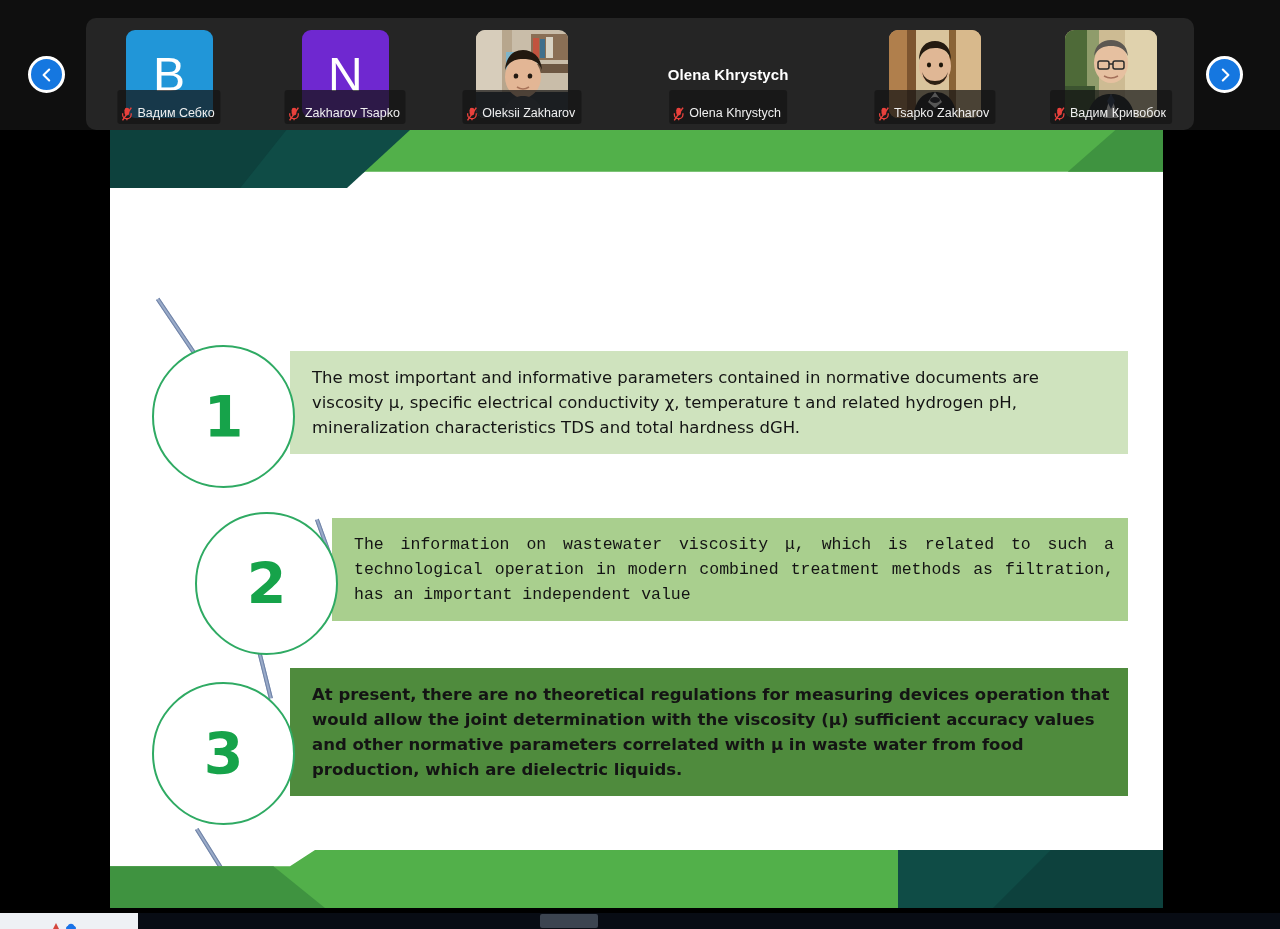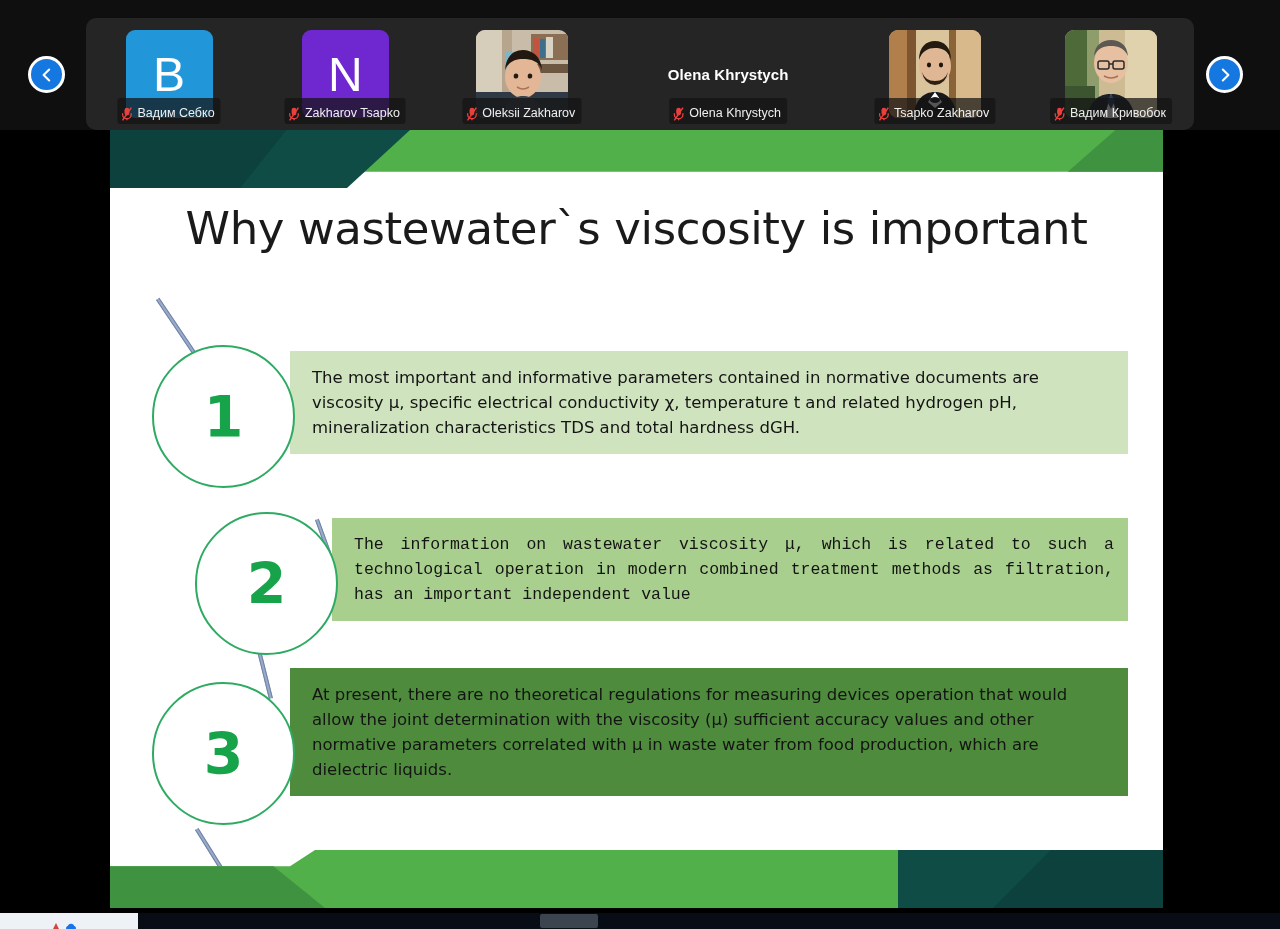--- a/index.html
+++ b/index.html
@@ -40,21 +40,21 @@
   }
   .tile-speaker-name {
     position: absolute; top: 48px; left: 0; width: 100%;
     text-align: center; color: #ffffff;
     font-size: 15px; font-weight: bold; letter-spacing: .1px;
   }
   .name-bar {
     position: absolute; left: 50%; transform: translateX(-50%);
     bottom: 6px; display: flex; align-items: center; gap: 5px;
     background: rgba(20,20,20,0.72); border-radius: 3px;
-    padding: 7px 6px 2px 4px; white-space: nowrap;
+    padding: 15px 6px 2px 4px; white-space: nowrap;
   }
   .name-bar .label {
     color: #efefef; font-size: 12.5px; line-height: 17px;
   }
   .mic-muted { flex: 0 0 auto; width: 11px; height: 14px; display: block; }
 
   .nav-arrow {
     position: absolute; top: 56px; width: 37px; height: 37px;
     border-radius: 50%; background: #1577e0;
     border: 3px solid #ffffff;
@@ -355,21 +355,20 @@
   <div class="stage">
     <div class="slide">
 
       <div class="band-top">
         <div class="green-main"></div>
         <div class="green-dark"></div>
         <div class="teal"></div>
         <div class="teal-dark"></div>
       </div>
 
-      <h1 class="slide-title">Why wastewater`s viscosity is important</h1>
 
       <div class="steps">
 
         <div class="connector" style="left:46px; top:170px; height:76px; transform: rotate(-34deg);"></div>
         <div class="connector" style="left:205px; top:390px; height:82px; transform: rotate(-20deg);"></div>
         <div class="connector" style="left:143px; top:505px; height:66px; transform: rotate(-14deg);"></div>
         <div class="connector" style="left:85px; top:700px; height:78px; transform: rotate(-32deg);"></div>
 
         <div class="step">
           <div class="circle" style="left:42px; top:215px; width:143px; height:143px;">
@@ -386,21 +385,21 @@
           </div>
           <div class="textbox b2" style="left:222px; top:388px; width:796px;font-family:Liberation Mono, monospace;">
             <span>The information on wastewater viscosity μ, which is related to such a technological operation in modern combined treatment methods as filtration, has an important independent value</span>
           </div>
         </div>
 
         <div class="step">
           <div class="circle" style="left:42px; top:552px; width:143px; height:143px;">
             <span style="font-size:57px">3</span>
           </div>
-          <div class="textbox b3" style="left:180px; top:538px; width:838px;">
+          <div class="textbox b3" style="left:180px; top:538px; width:838px;font-weight:bold;">
             <span>At present, there are no theoretical regulations for measuring devices operation that would allow the joint determination with the viscosity (μ) sufficient accuracy values and other normative parameters correlated with μ in waste water from food production, which are dielectric liquids.</span>
           </div>
         </div>
 
       </div>
 
       <div class="band-bottom">
         <div class="green-main"></div>
         <div class="green-dark"></div>
         <div class="teal"></div>

